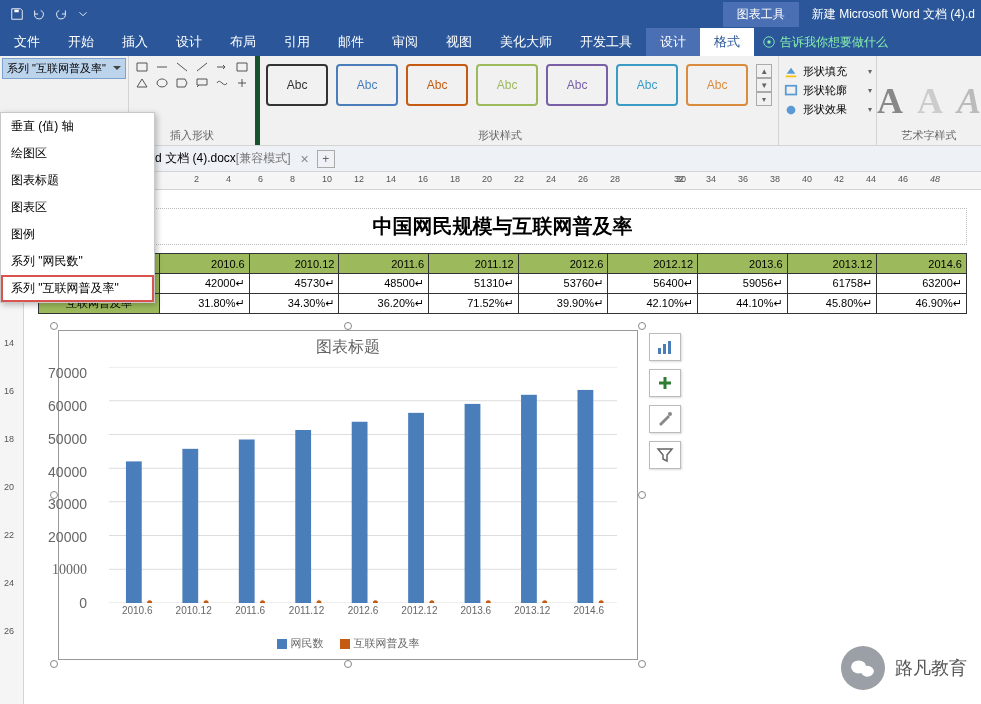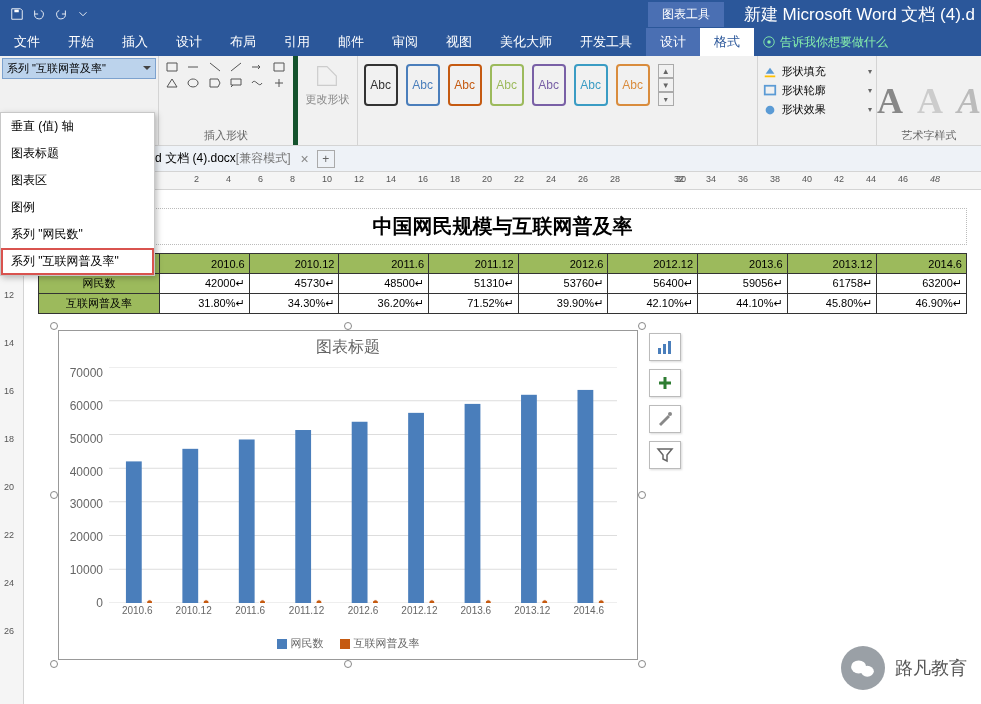--- a/index.html
+++ b/index.html
@@ -1,40 +1,40 @@
 <!DOCTYPE html>
 <html><head>
 <meta charset="utf-8">
 <style>
 * { margin:0; padding:0; box-sizing:border-box; font-family:"Microsoft YaHei",sans-serif; }
 body { width:981px; height:704px; background:#fff; overflow:hidden; position:relative; font-size:12px; }
 .titlebar { height:28px; background:#2b579a; color:#fff; display:flex; align-items:center; padding:0 6px; }
 .tb-ico { width:22px; height:22px; display:flex; align-items:center; justify-content:center; cursor:pointer; }
 .tb-ico svg{width:14px;height:14px;fill:#fff;}
 .tb-ctx { margin-left:auto; background:#4a6fb3; padding:4px 14px; font-size:12px; }
-.tb-doc { margin-left:20px; font-size:17px; }
+.tb-doc { margin-left:13px; font-size:12px; }
 .menubar { height:28px; background:#2b579a; color:#fff; display:flex; align-items:stretch; }
 .menubar .mi { padding:0 14px; display:flex; align-items:center; cursor:pointer; font-size:13px; }
 .menubar .mi.ctx { background:#4a6fb3; }
 .menubar .mi.active { background:#fff; color:#2b579a; }
 .menubar .hint { display:flex; align-items:center; margin-left:8px; font-size:12px; color:#86efac; }
 .hint svg{width:14px;height:14px;margin-right:4px;fill:#c8d3e8;}
 .ribbon { height:90px; background:#f1f1f1; border-bottom:1px solid #d4d4d4; display:flex; position:relative; }
 .rib-left { width:160px; border-right:1px solid #d4d4d4; padding:2px; position:relative; }
 .sel-combo { background:#bcd3ec; border:1px solid #7da2ce; padding:2px 4px; font-size:11px; display:flex; justify-content:space-between; align-items:center;}
 .sel-combo .caret{border:4px solid transparent;border-top:4px solid #444;margin-top:3px;}
 .rib-shapes { width:140px; border-right:5px solid #14532d; position:relative; }
 .shape-grid { padding:4px; display:grid; grid-template-columns:repeat(6,1fr); gap:2px; }
 .shape-thumb { width:18px; height:14px; display:flex; align-items:center; justify-content:center; }
 .shape-thumb svg{width:14px;height:12px;stroke:#555;fill:none;stroke-width:1;}
 .rib-edit { width:60px; border-right:1px solid #d4d4d4; display:flex;flex-direction:column;align-items:center;justify-content:flex-start;padding-top:6px;color:#888;}
 .rib-edit svg{width:28px;height:28px;stroke:#ccc;fill:none;}
 .rib-label { position:absolute; bottom:2px; left:0; right:0; text-align:center; font-size:11px; color:#666; }
 .rib-styles { flex:0 0 400px; border-right:1px solid #d4d4d4; position:relative; display:flex; align-items:flex-start; padding:8px 6px;}
-.abc { width:34px; height:42px; border:2px solid; border-radius:4px; display:flex; align-items:center; justify-content:center; font-size:12px; margin-right:8px; cursor:pointer;}
+.abc { width:62px; height:42px; border:2px solid; border-radius:4px; display:flex; align-items:center; justify-content:center; font-size:12px; margin-right:8px; cursor:pointer;}
 .abc.sel{border-color:#333;color:#333;}
 .abc span{color:#333;}
 .rib-styles .scroll{width:16px;display:flex;flex-direction:column;}
 .rib-styles .scroll div{height:14px;border:1px solid #aaa;display:flex;align-items:center;justify-content:center;font-size:8px;color:#666;cursor:pointer;}
 .rib-fx { width:120px; border-right:1px solid #d4d4d4; padding:6px 4px; font-size:11px;}
 .fx-row{display:flex;align-items:center;padding:2px 0;cursor:pointer;}
 .fx-row svg{width:16px;height:14px;margin-right:4px;}
 .fx-row .dd{margin-left:auto;font-size:8px;color:#666;}
 .rib-art { flex:1; position:relative; display:flex; align-items:center; justify-content:center; gap:14px; }
 .rib-art .A{font-size:36px;font-family:serif;font-weight:bold;}
@@ -56,21 +56,21 @@
 table.dt { border-collapse:collapse; width:100%; font-size:11px; }
 table.dt th,table.dt td{border:1px solid #333;padding:2px 4px;text-align:right;}
 table.dt th{background:#9cba5c;font-weight:normal;}
 table.dt td.lbl{background:#9cba5c;text-align:center;}
 .chart-box { margin-top:16px; border:1px solid #999; position:relative; height:330px; width:580px; margin-left:20px; }
 .chart-handles{position:absolute;inset:-5px;pointer-events:none;}
 .ch-h{position:absolute;width:8px;height:8px;background:#fff;border:1px solid #888;border-radius:50%;}
 .ch-title{text-align:center;font-size:16px;color:#666;padding:6px;}
 .plot{position:absolute;left:50px;right:20px;top:36px;bottom:56px;}
 .yaxis{position:absolute;left:0;top:36px;bottom:56px;width:48px;}
-.yaxis div{position:absolute;right:4px;font-size:12px;color:#666;transform:translateY(50%);}
+.yaxis div{position:absolute;right:20px;font-size:14px;color:#666;transform:translateY(50%);}
 .grid line{stroke:#ddd;stroke-width:1;}
 .bars rect{fill:#4a7ebb;}
 .dots circle{fill:#c55a11;stroke:#fff;stroke-width:1;}
 .xaxis{position:absolute;left:50px;right:20px;bottom:36px;height:18px;display:flex;}
 .xaxis div{flex:1;text-align:center;font-size:10px;color:#666;}
 .legend{position:absolute;bottom:8px;left:0;right:0;display:flex;justify-content:center;gap:16px;font-size:11px;color:#666;}
 .legend span{display:inline-flex;align-items:center;gap:4px;}
 .legend i{width:10px;height:10px;display:inline-block;}
 .side-tools{position:absolute;right:-44px;top:2px;display:flex;flex-direction:column;gap:8px;}
 .side-tools div{width:32px;height:28px;border:1px solid #bbb;background:#fff;display:flex;align-items:center;justify-content:center;cursor:pointer;box-shadow:1px 1px 2px rgba(0,0,0,.15);}
@@ -132,20 +132,21 @@
 
 <div class="ribbon">
   <div class="rib-left">
     <div class="sel-combo">
       <span>系列 "互联网普及率"</span>
       <span class="caret"></span>
     </div>
 
     <div class="dd-panel" id="ddpanel">
         <div class="dd-item">垂直 (值) 轴</div>
+        <div class="dd-item">绘图区</div>
         <div class="dd-item">图表标题</div>
         <div class="dd-item">图表区</div>
         <div class="dd-item">图例</div>
         <div class="dd-item">系列 "网民数"</div>
         <div class="dd-item hl">系列 "互联网普及率"</div>
       </div>
   </div>
   <div class="rib-shapes">
     <div class="shape-grid" id="shapegrid">
         <div class="shape-thumb">
@@ -203,26 +204,20 @@
             <path d="M2 6c3-6 7 6 10 0"></path>
           </svg>
         </div>
         <div class="shape-thumb">
           <svg viewBox="0 0 14 12">
             <path d="M7 2v8M3 6h8"></path>
           </svg>
         </div>
       </div>
     <div class="rib-label">插入形状</div>
-  </div>
-  <div class="rib-edit">
-    <svg viewBox="0 0 24 24">
-        <path d="M4 4h8l8 8v8H4z"></path>
-      </svg>
-    <div style="font-size:11px;margin-top:2px">更改形状</div>
   </div>
   <div class="rib-styles" id="abcrow">
   <div class="abc sel" style="border-color: rgb(51, 51, 51);">
         <span style="color:#333">Abc</span>
       </div>
       <div class="abc" style="border-color: rgb(74, 126, 187);">
         <span style="color:#4a7ebb">Abc</span>
       </div>
       <div class="abc" style="border-color: rgb(197, 90, 17);">
         <span style="color:#c55a11">Abc</span>
@@ -268,20 +263,21 @@
         <span>形状效果</span>
         <span class="dd">▾</span>
       </div>
   </div>
   <div class="rib-art">
     <span class="A" style="color:#888">A</span>
     <span class="A" style="color:#ccc">A</span>
     <span class="A" style="color:#bbb;font-style:italic">A</span>
     <div class="rib-label">艺术字样式</div>
   </div>
+  <div class="rib-label" style="left:300px;width:400px">形状样式</div>
 </div>
 
 <div class="workspace">
   <div class="vruler" id="vruler">
       <div class="tk" style="top: 0px;">6</div>
       <div class="tk" style="top: 48px;">8</div>
       <div class="tk" style="top: 96px;">10</div>
       <div class="tk" style="top: 144px;">12</div>
       <div class="tk" style="top: 192px;">14</div>
       <div class="tk" style="top: 240px;">16</div>
@@ -370,21 +366,21 @@
               <td>45.80%↵</td>
               <td>46.90%↵</td>
             </tr>
           </tbody>
         </table>
 
       <div class="chart-box" id="chartbox">
         <div class="ch-title">图表标题</div>
         <div class="yaxis" id="yaxis">
             <div style="bottom: 0px;">0</div>
-            <div style="bottom: 32.8571px;">10000</div>
+            <div style="bottom: 32.8571px; font-family: Liberation Serif, serif;">10000</div>
             <div style="bottom: 65.7143px;">20000</div>
             <div style="bottom: 98.5714px;">30000</div>
             <div style="bottom: 131.429px;">40000</div>
             <div style="bottom: 164.286px;">50000</div>
             <div style="bottom: 197.143px;">60000</div>
             <div style="bottom: 230px;">70000</div>
           </div>
         <div class="plot">
           <svg id="plotsvg" width="100%" height="100%" viewBox="0 0 500 230" preserveAspectRatio="none">
               <g class="grid">

